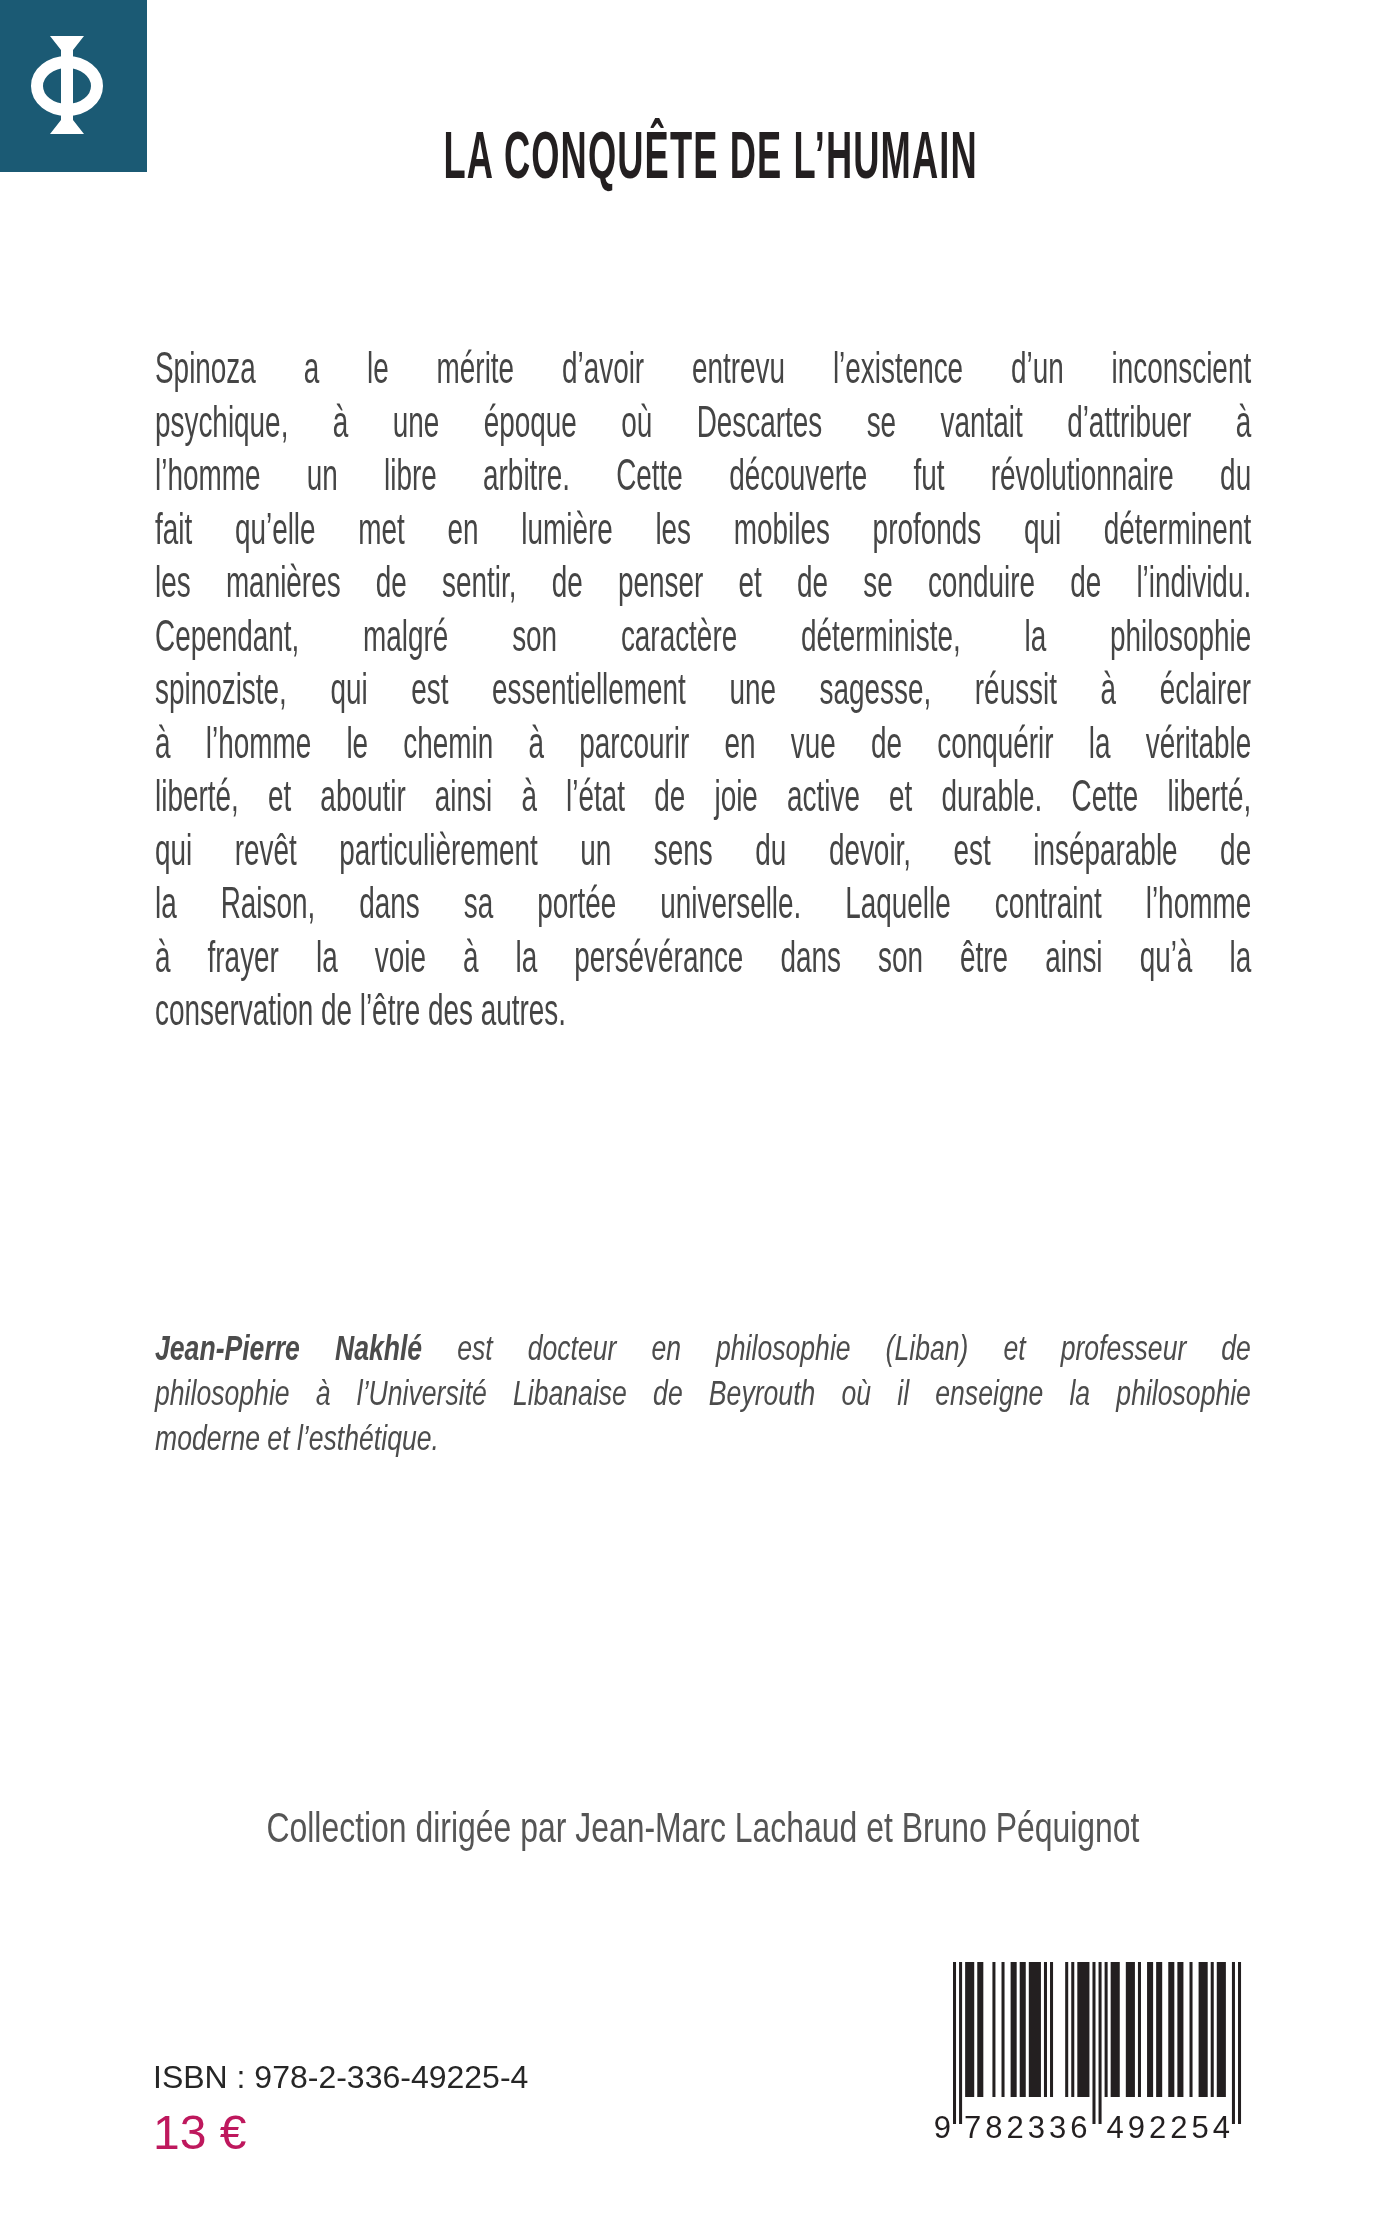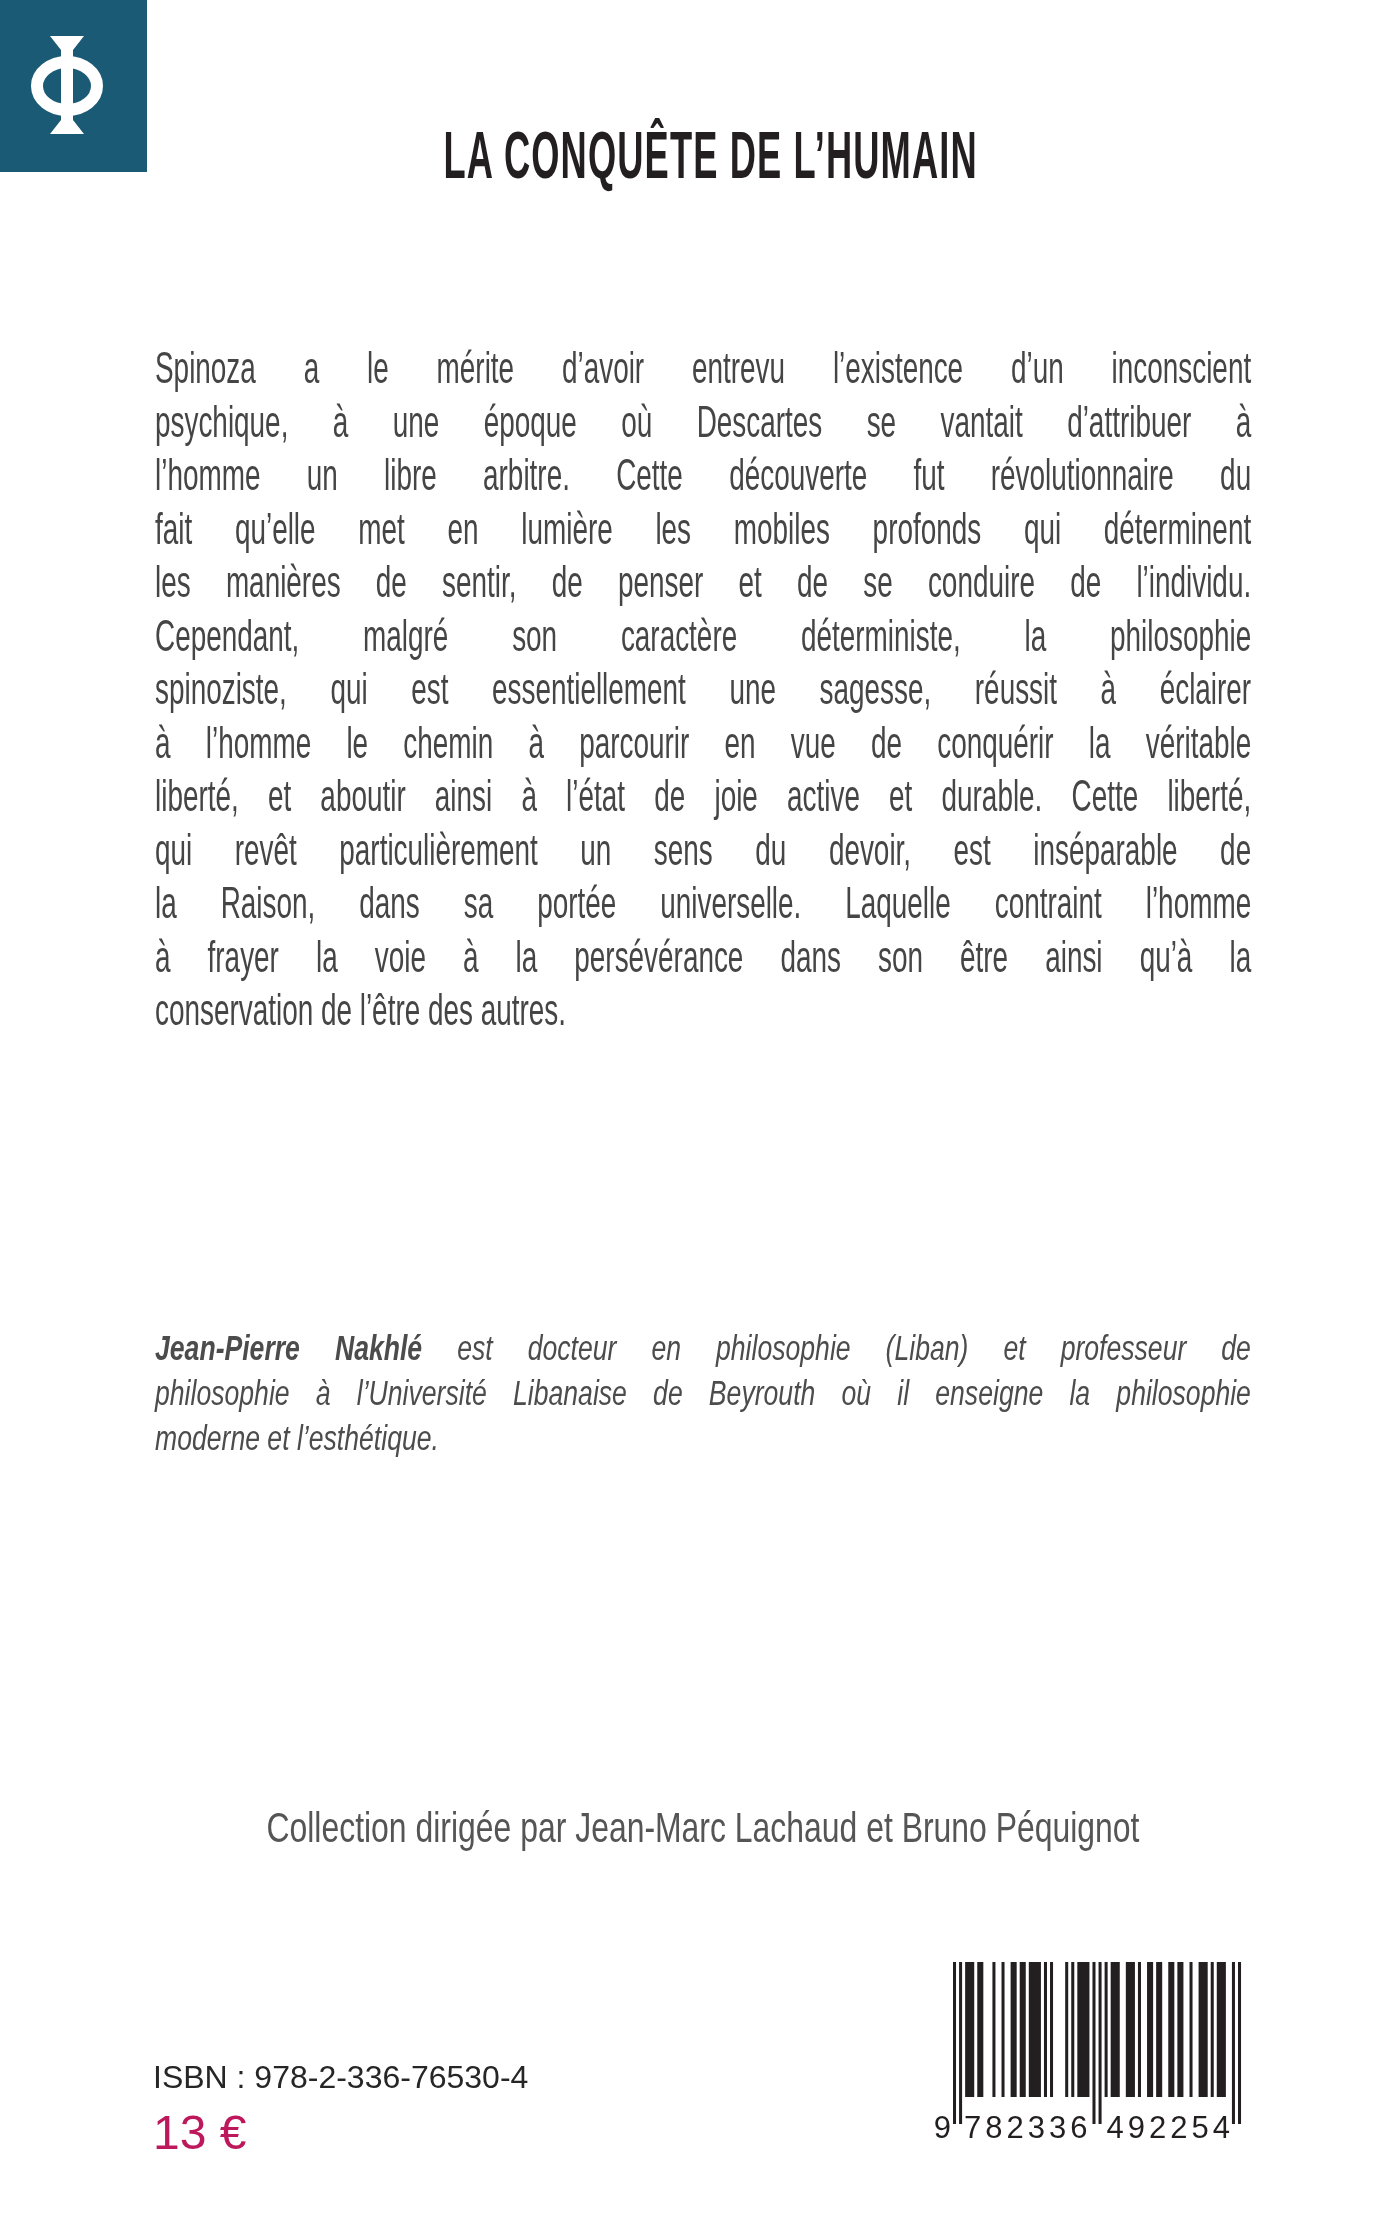--- a/index.html
+++ b/index.html
@@ -143,16 +143,16 @@
         <text x="158.8" y="176" font-family="Liberation Sans, sans-serif" font-size="31" fill="#231f20" text-anchor="middle">6</text>
         <text x="195.2" y="176" font-family="Liberation Sans, sans-serif" font-size="31" fill="#231f20" text-anchor="middle">4</text>
         <text x="216.4" y="176" font-family="Liberation Sans, sans-serif" font-size="31" fill="#231f20" text-anchor="middle">9</text>
         <text x="237.7" y="176" font-family="Liberation Sans, sans-serif" font-size="31" fill="#231f20" text-anchor="middle">2</text>
         <text x="258.9" y="176" font-family="Liberation Sans, sans-serif" font-size="31" fill="#231f20" text-anchor="middle">2</text>
         <text x="280.1" y="176" font-family="Liberation Sans, sans-serif" font-size="31" fill="#231f20" text-anchor="middle">5</text>
         <text x="301.3" y="176" font-family="Liberation Sans, sans-serif" font-size="31" fill="#231f20" text-anchor="middle">4</text>
       </svg>
   </div>
 
-  <div class="isbn">ISBN : 978-2-336-76530-4</div>
+  <div class="isbn">ISBN : 978-2-336-49225-4</div>
   <div class="price">13 €</div>
 
 </div>
 
 </body></html>

